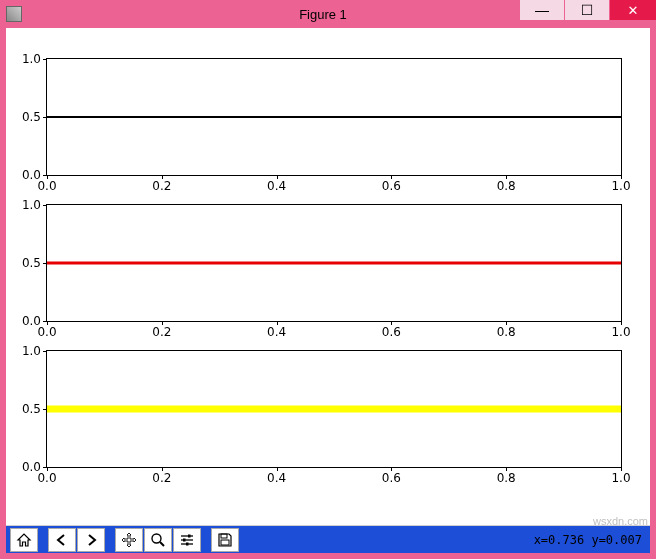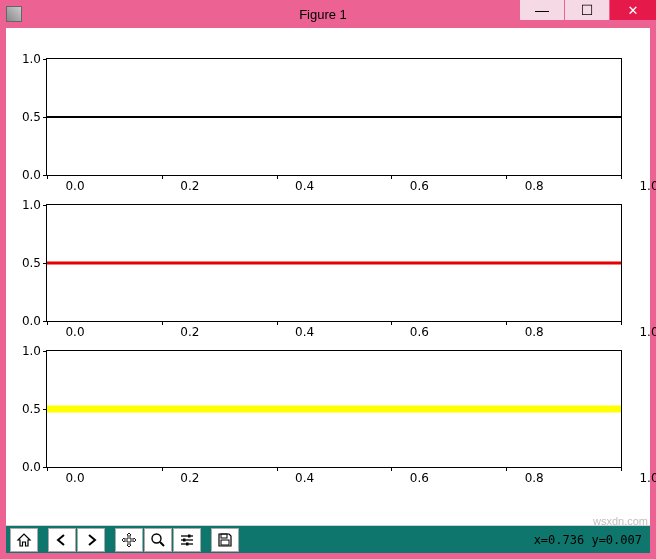--- a/index.html
+++ b/index.html
@@ -83,31 +83,30 @@
     position: absolute;
     left: 0; right: 0;
     top: 50%;
     transform: translateY(-50%);
   }
   .ytick, .xtick {
     position: absolute;
     font-size: 12px;
     color: #000;
     font-family: "DejaVu Sans","Segoe UI",sans-serif;
-    margin-left: 28px;
   }
   .ytick { right: calc(100% + 6px); transform: translateY(-50%); }
   .xtick { top: calc(100% + 4px); transform: translateX(-50%); }
   .tick-mark-y { position:absolute; width:4px; height:1px; background:#000; left:-4px; }
   .tick-mark-x { position:absolute; height:4px; width:1px; background:#000; top:100%; }
   .toolbar {
     position: absolute;
     left: 0; right: 0; bottom: 0;
     height: 28px;
-    background: #0f766e;
+    background: #1d4ed8;
     border-top: 1px solid #d0d0d0;
     display: flex;
     align-items: center;
     padding: 0 4px;
   }
   .tb-btn {
     width: 28px; height: 24px;
     border: 1px solid #aaa;
     background: #fff;
     margin-right: 2px;

